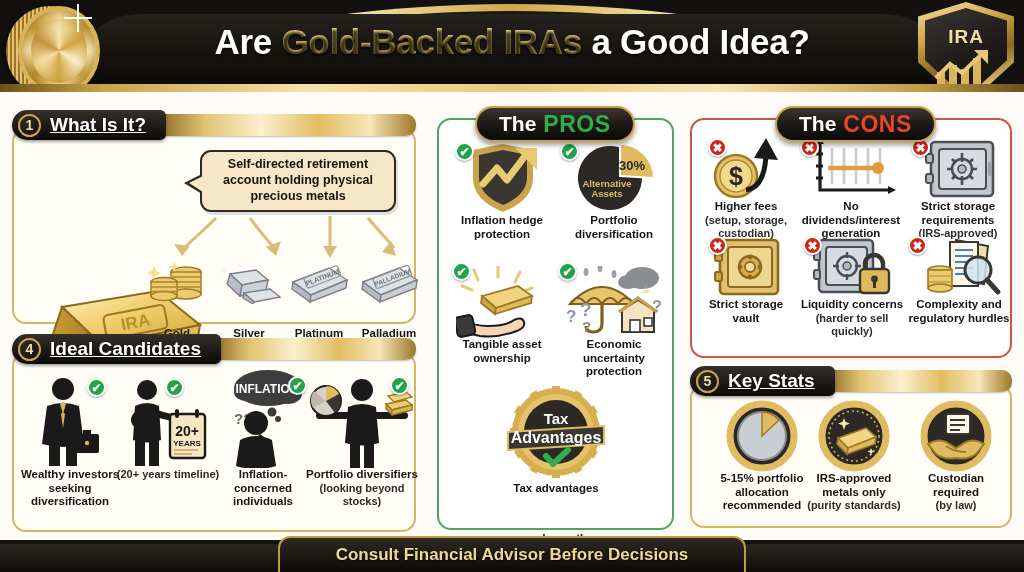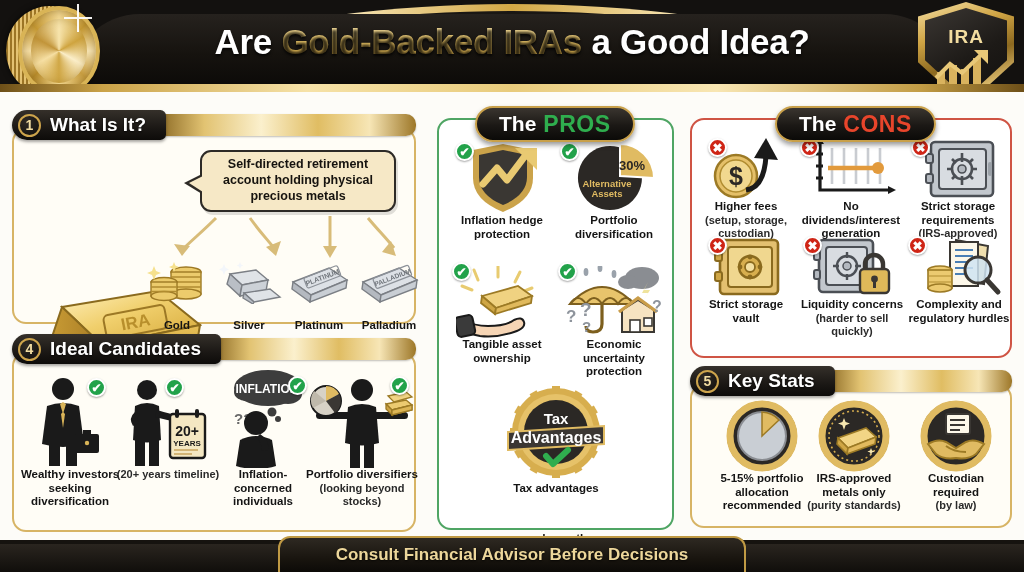--- a/index.html
+++ b/index.html
@@ -129,20 +129,21 @@
     background: radial-gradient(circle at 35% 30%,#2f2a25,#100e0c);
     border:2px solid #cda44c;
     color:#f2dda2; font-size:14px; font-weight:bold;
     display:flex; align-items:center; justify-content:center;
     margin-right:9px; flex:none;
   }
   .sec-head .txt {
     color:#ffffff; font-size:19px; font-weight:bold;
     text-shadow: 0 1px 2px rgba(0,0,0,.7);
     white-space:nowrap;
+    text-decoration:underline;
   }
   .sec-head .ribbon {
     height:22px; margin-left:-8px; flex:1;
     background: linear-gradient(90deg,#8a6823 0%,#e2c372 18%,#fbf0cd 40%,#e0bd63 62%,#f7e6b6 82%,#9d7728 100%);
     border-radius: 0 10px 10px 0;
     box-shadow: 0 1px 2px rgba(0,0,0,.25);
   }
 
   
   .pill-head {
@@ -200,21 +201,21 @@
     content:""; position:absolute; left:-13px; top:24px;
     border-top:7px solid transparent; border-bottom:9px solid transparent;
     border-right:14px solid #f6e8c6;
   }
 
   
   #goldbar { position:absolute; left:18px; top:155px; width:180px; height:110px; }
 
   
   .metal-cell { position:absolute; width:78px; text-align:center; }
-  .metal-cell .lbl { font-size:11.5px; font-weight:bold; color:#141414; margin-top:11px; }
+  .metal-cell .lbl { font-size:11.5px; font-weight:bold; color:#141414; margin-top:19px; }
 
   
   #footer {
     position:absolute; left:0; bottom:0; width:1024px; height:32px;
     background:#16130f;
   }
   #footer-band {
     position:absolute; left:278px; bottom:0; width:468px; height:36px;
     background: linear-gradient(180deg,#2e2922 0%,#19150f 60%,#0c0a07 100%);
     border-radius:12px 12px 0 0;

